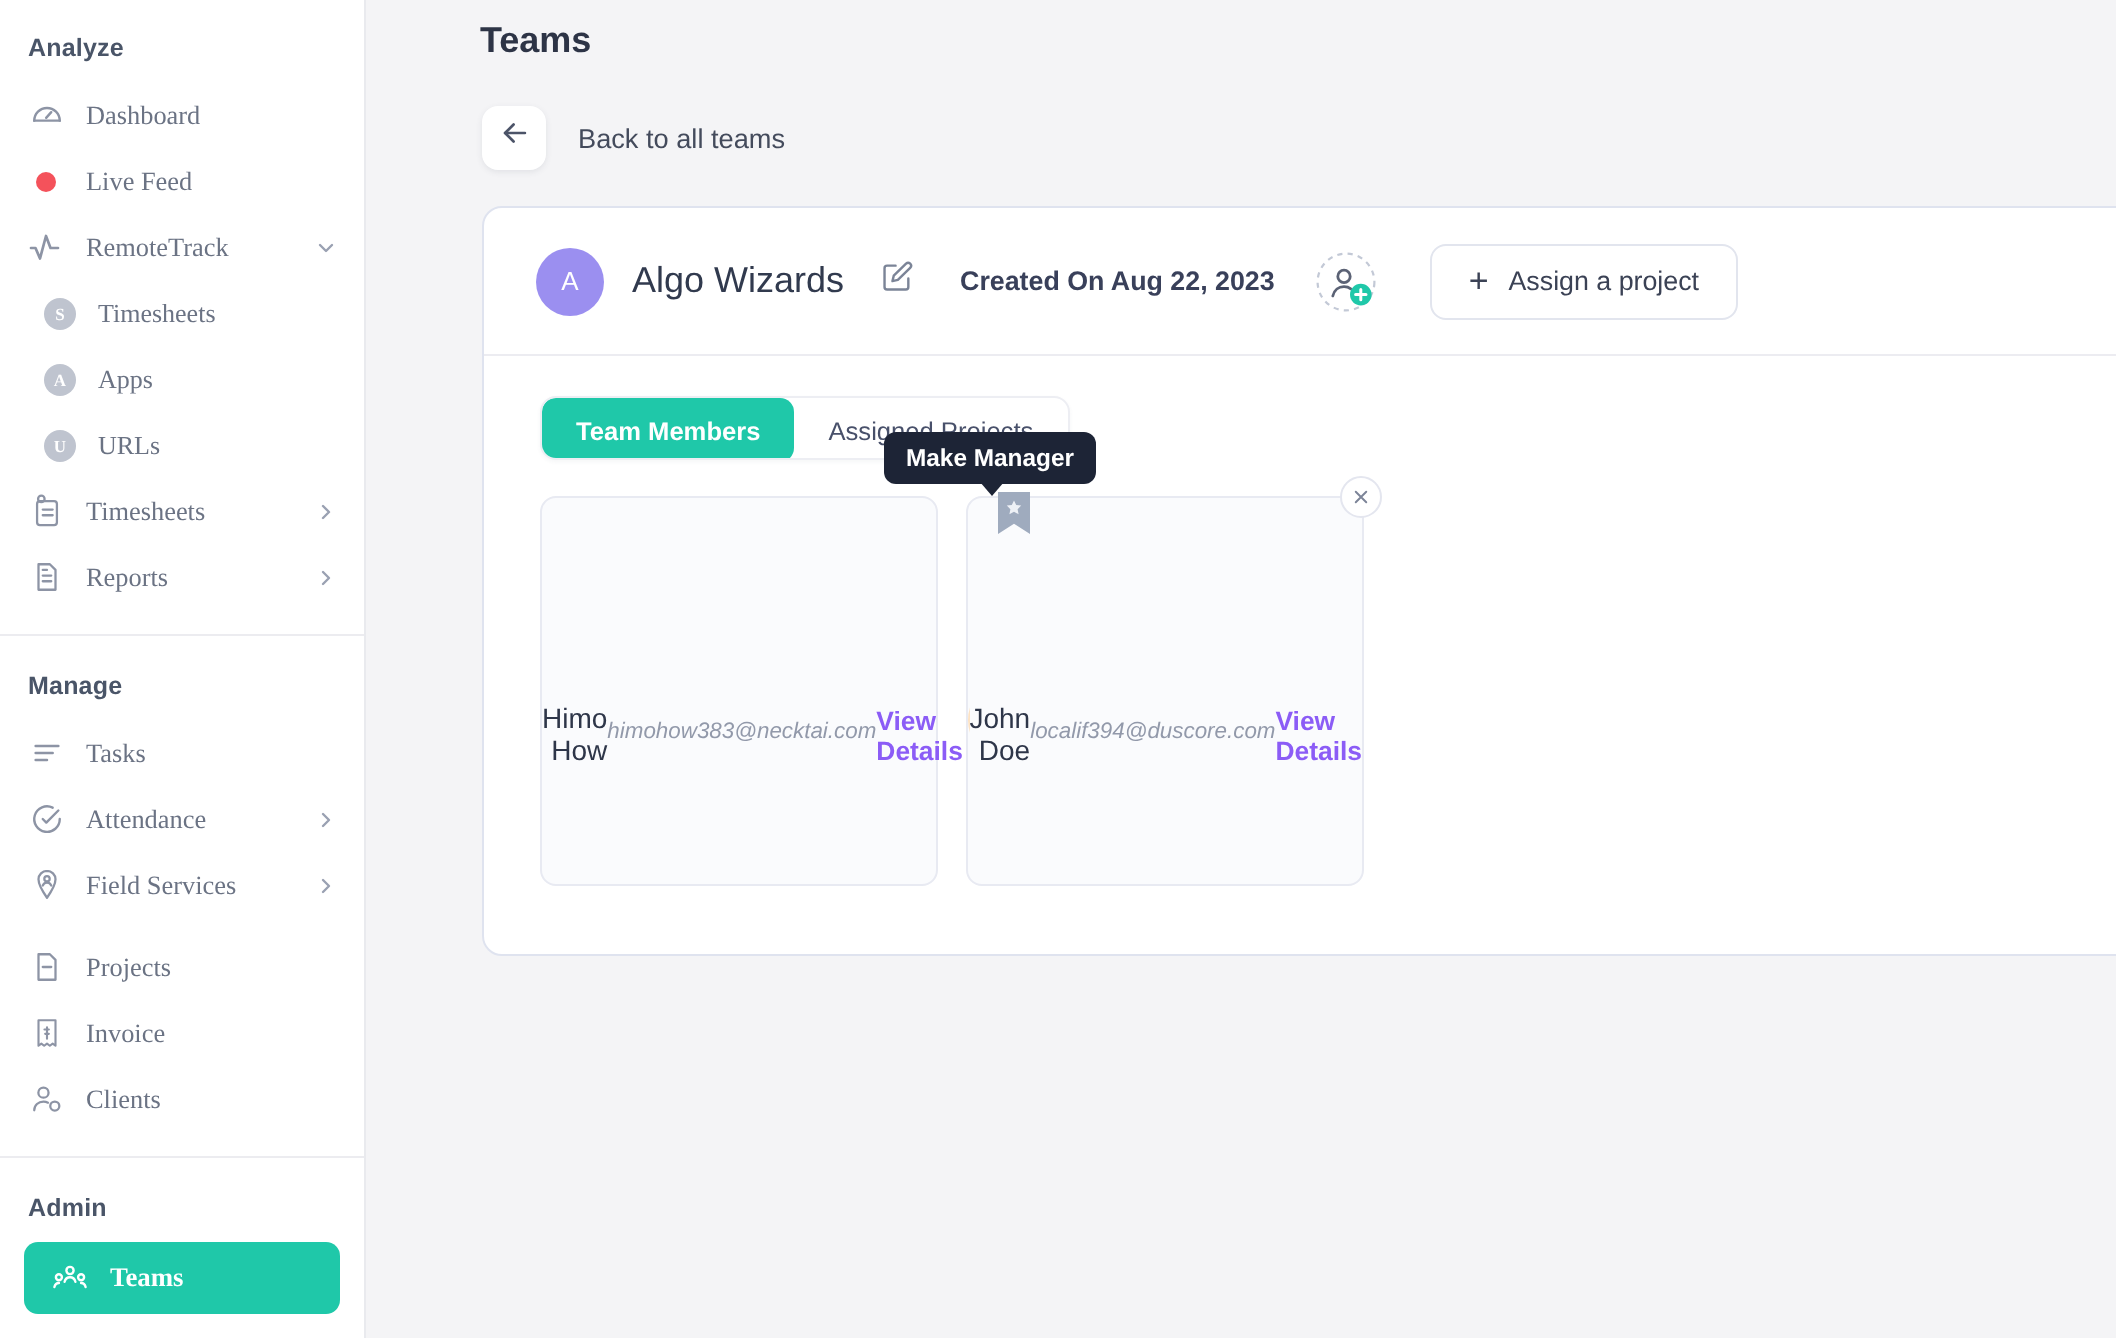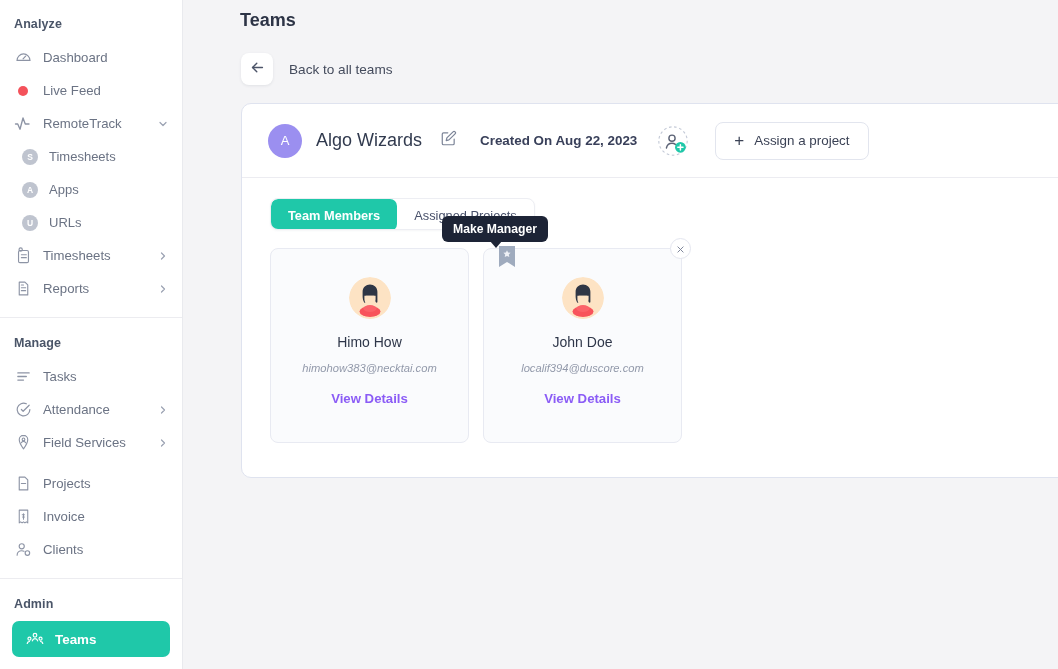--- a/index.html
+++ b/index.html
@@ -21,21 +21,21 @@
   }
   .sb-section {
     font-size: 12.5px; font-weight: bold; color: #4a5568;
     padding: 18px 0 10px 14px; letter-spacing: .1px;
   }
   .sb-section.first { padding-top: 17px; }
   .sb-item {
     display: flex; align-items: center; gap: 11px;
     height: 33px; padding: 0 12px 0 14px;
     color: #6b7384; font-size: 13.2px;
-    cursor: pointer; position: relative;
+    cursor: pointer; position: relative; font-family: Liberation Serif, serif;
   }
   .sb-item .ic { width: 18px; height: 18px; flex: 0 0 18px; display: flex; align-items: center; justify-content: center; }
   .sb-item .ic svg { display: block; }
   .sb-item .lbl { flex: 1 1 auto; white-space: nowrap; }
   .sb-item .chev { width: 14px; height: 14px; flex: 0 0 14px; display:flex; align-items:center; justify-content:center;}
   .sb-sub { padding-left: 22px; font-size: 13px; }
   .sb-sub .ic { width: 16px; height: 16px; flex: 0 0 16px; }
   .sb-divider { height: 1px; background: #ececf0; margin: 12px 0 0 0; }
   .sb-item.active {
     background: #1fc8a9; color: #ffffff;
@@ -129,26 +129,26 @@
   .search-btn {
     width: 34px; height: 30px; margin-right: 2px; background: #1fc8a9;
     border-radius: 6px; display: flex; align-items: center; justify-content: center;
     cursor: pointer; flex: 0 0 34px;
   }
 
   .cards { display: flex; gap: 14px; margin-top: 18px; position: relative; }
   .member-card {
     width: 199px; height: 195px;
     background: #fafbfd; border: 1px solid #e8eaf2; border-radius: 8px;
-    display: flex; flex-direction: column; align-items: center;
+    display: flex; flex-direction: row; align-items: center;
     padding-top: 28px; position: relative;
   }
   .member-card.second { background: #fafbfd; }
   .m-avatar { width: 42px; height: 42px; border-radius: 50%; overflow: hidden; position: relative; }
-  .m-name { margin-top: 15px; font-size: 14px; color: #2e3649; }
+  .m-name { margin-top: 15px; font-size: 14px; color: #2e3649; text-align: right; }
   .m-email { margin-top: 12px; font-size: 11.2px; color: #9299aa; font-style: italic; }
   .m-link { margin-top: 17px; font-size: 13.2px; font-weight: bold; color: #8b5cf6; cursor: pointer; }
 
   .bookmark-btn {
     position: absolute; left: 15px; top: -3px;
     width: 16px; height: 22px; cursor: pointer;
   }
   .card-close {
     position: absolute; right: -10px; top: -11px;
     width: 21px; height: 21px; border-radius: 50%;

